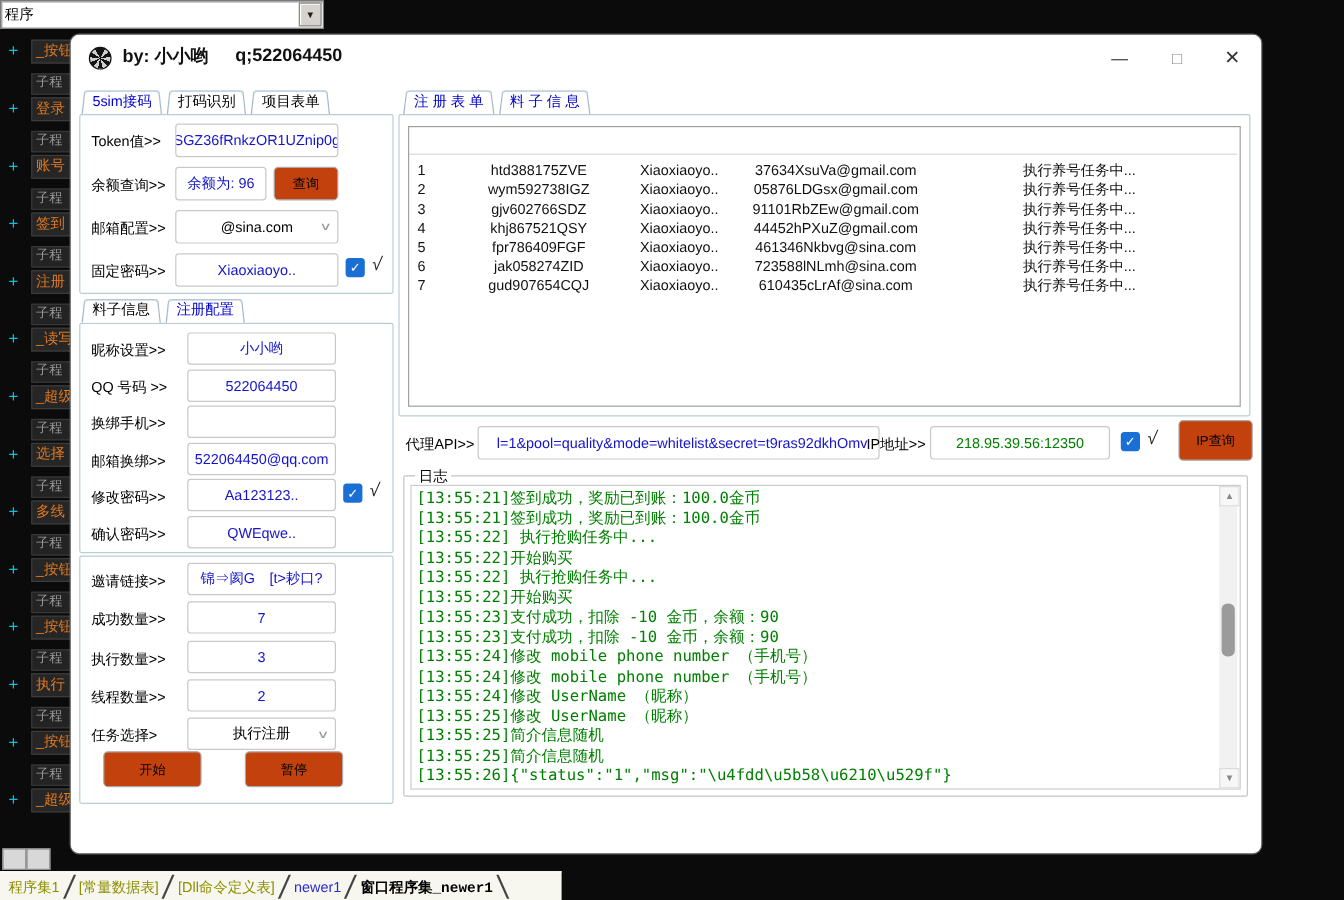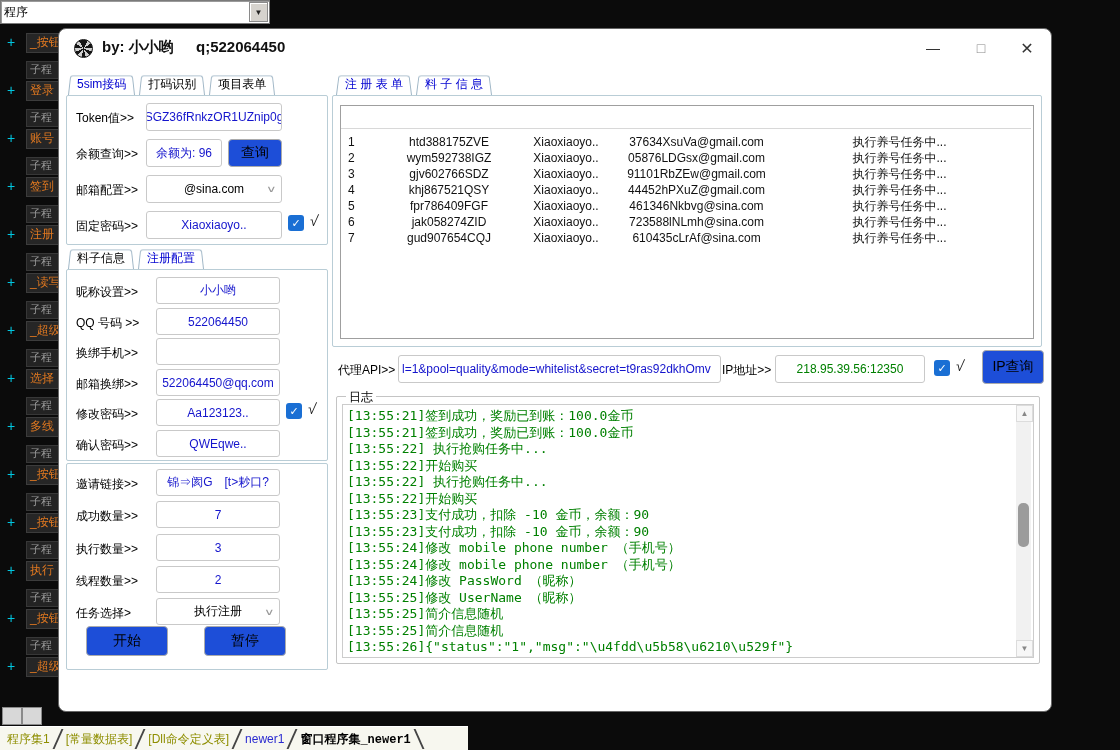--- a/index.html
+++ b/index.html
@@ -45,22 +45,22 @@
        border-radius:3px 3px 0 0;transform:perspective(26px) rotateX(5deg);transform-origin:bottom;}
   .tab span{position:relative;z-index:1;}
   .tab.active{color:#0000d0;}
   .tab.bluetext{color:#0000d0;}
   
   .groupbox{position:absolute;background:#fff;border:1px solid #b9cdd6;border-radius:2px;z-index:11;}
   .flabel{position:absolute;font-size:12px;color:#000;white-space:nowrap;z-index:12;}
   .finput{position:absolute;background:#fff;border:1px solid #c9c9c9;border-radius:3px;display:flex;
        align-items:center;justify-content:center;font-size:12px;color:#1414cc;z-index:12;
        overflow:hidden;white-space:nowrap;}
-  .fbtn{position:absolute;background:#1d4ed8;border:1px solid #ababab;border-radius:4px;display:flex;
-       align-items:center;justify-content:center;font-size:14px;color:#000;z-index:12;cursor:pointer;}
+  .fbtn{position:absolute;background:#c2410c;border:1px solid #ababab;border-radius:4px;display:flex;
+       align-items:center;justify-content:center;font-size:11px;color:#000;z-index:12;cursor:pointer;}
   .chev{position:absolute;right:6px;color:#999;font-size:9px;top:50%;transform:translateY(-54%) scaleX(1.6);}
   .checkbox{position:absolute;width:16px;height:16px;background:#1a6fd4;border-radius:3px;color:#fff;
        font-size:11px;display:flex;align-items:center;justify-content:center;z-index:12;}
   .tickmark{position:absolute;font-size:15px;color:#222;z-index:12;transform:skewX(-8deg);}
   
   #regtable{position:absolute;left:340px;top:105px;width:692px;height:232px;background:#fff;
        border:1px solid #9f9f9f;z-index:12;}
   .thead{position:absolute;left:0;top:0;height:22px;display:flex;width:690px;}
   .th{height:22px;display:flex;align-items:center;justify-content:center;font-size:12px;color:#33454f;
        border-right:1px solid #d8d8d8;box-sizing:border-box;}
@@ -311,42 +311,42 @@
     <div class="trow" style="top: 124px;">
       <div class="td first" style="width: 50px;">7</div>
       <div class="td" style="width: 116px;">gud907654CQJ</div>
       <div class="td" style="width: 118px;">Xiaoxiaoyo..</div>
       <div class="td" style="width: 143px;">610435cLrAf@sina.com</div>
       <div class="td" style="width: 263px;">执行养号任务中...</div>
     </div>
   </div>
 
 <div class="flabel" style="left:338px;top:362px;">代理API&gt;&gt;</div>
-<div class="finput" style="left:398px;top:355px;width:318px;height:26px;justify-content:flex-start;padding-left:3px;">l=1&amp;pool=quality&amp;mode=whitelist&amp;secret=t9ras92dkhOmv</div>
+<div class="finput" style="left:398px;top:355px;width:318px;height:26px;justify-content:flex-start;padding-left:15px;">l=1&amp;pool=quality&amp;mode=whitelist&amp;secret=t9ras92dkhOmv</div>
 <div class="flabel" style="left:722px;top:362px;">IP地址&gt;&gt;</div>
 <div class="finput" style="left:775px;top:355px;width:148px;height:26px;color:#008000;">218.95.39.56:12350</div>
 <div class="checkbox" style="left:934px;top:360px;">✓</div>
 <div class="tickmark" style="left:956px;top:357px;">√</div>
 <div class="fbtn" style="left:982px;top:350px;width:60px;height:32px;">IP查询</div>
 
 <div id="loggroup"></div>
 <div id="logtitle">日志</div>
 <div id="logpanel">
   <div id="loglines" style="padding-top:3px;">
       <div class="logline">[13:55:21]签到成功，奖励已到账：100.0金币</div>
       <div class="logline">[13:55:21]签到成功，奖励已到账：100.0金币</div>
       <div class="logline">[13:55:22] 执行抢购任务中...</div>
       <div class="logline">[13:55:22]开始购买</div>
       <div class="logline">[13:55:22] 执行抢购任务中...</div>
       <div class="logline">[13:55:22]开始购买</div>
       <div class="logline">[13:55:23]支付成功，扣除 -10 金币，余额：90</div>
       <div class="logline">[13:55:23]支付成功，扣除 -10 金币，余额：90</div>
       <div class="logline">[13:55:24]修改 mobile phone number （手机号）</div>
       <div class="logline">[13:55:24]修改 mobile phone number （手机号）</div>
-      <div class="logline">[13:55:24]修改 PassWord （昵称）</div>
+      <div class="logline">[13:55:24]修改 UserName （昵称）</div>
       <div class="logline">[13:55:25]修改 UserName （昵称）</div>
       <div class="logline">[13:55:25]简介信息随机</div>
       <div class="logline">[13:55:25]简介信息随机</div>
       <div class="logline">[13:55:26]{"status":"1","msg":"\u4fdd\u5b58\u6210\u529f"}</div>
     </div>
 </div>
 <div class="sb" style="left:1016px;top:405px;width:15px;height:250px;"></div>
 <div class="sb-arrow" style="left:1016px;top:405px;">▲</div>
 <div class="sb-arrow" style="left:1016px;top:640px;">▼</div>
 <div class="sb-thumb" style="left:1018px;top:503px;height:44px;"></div>

